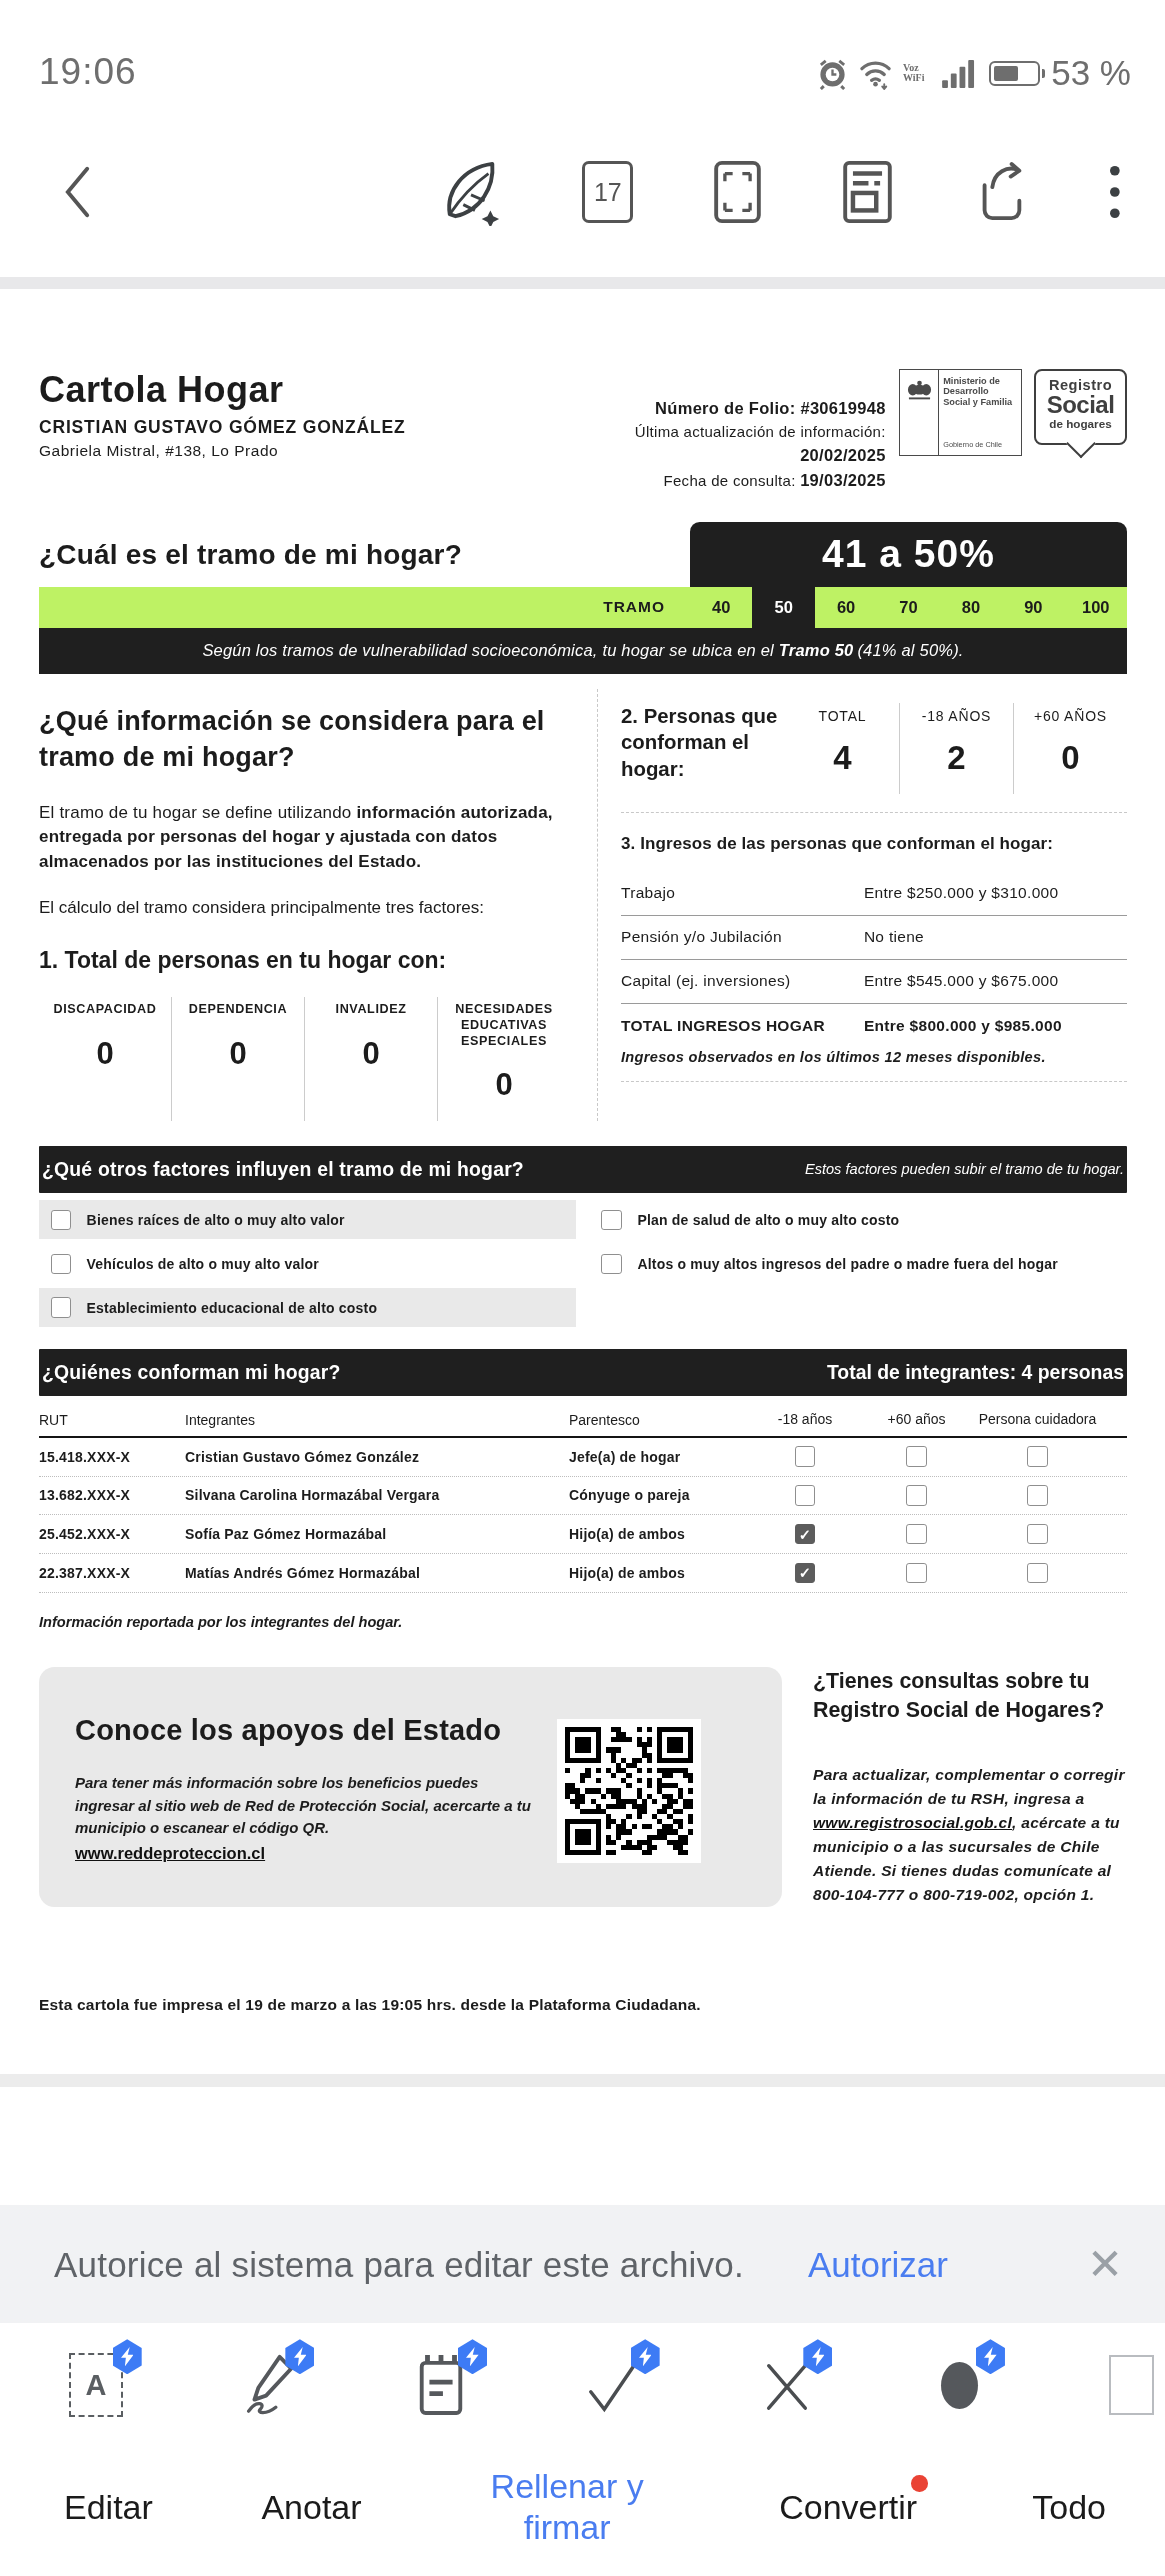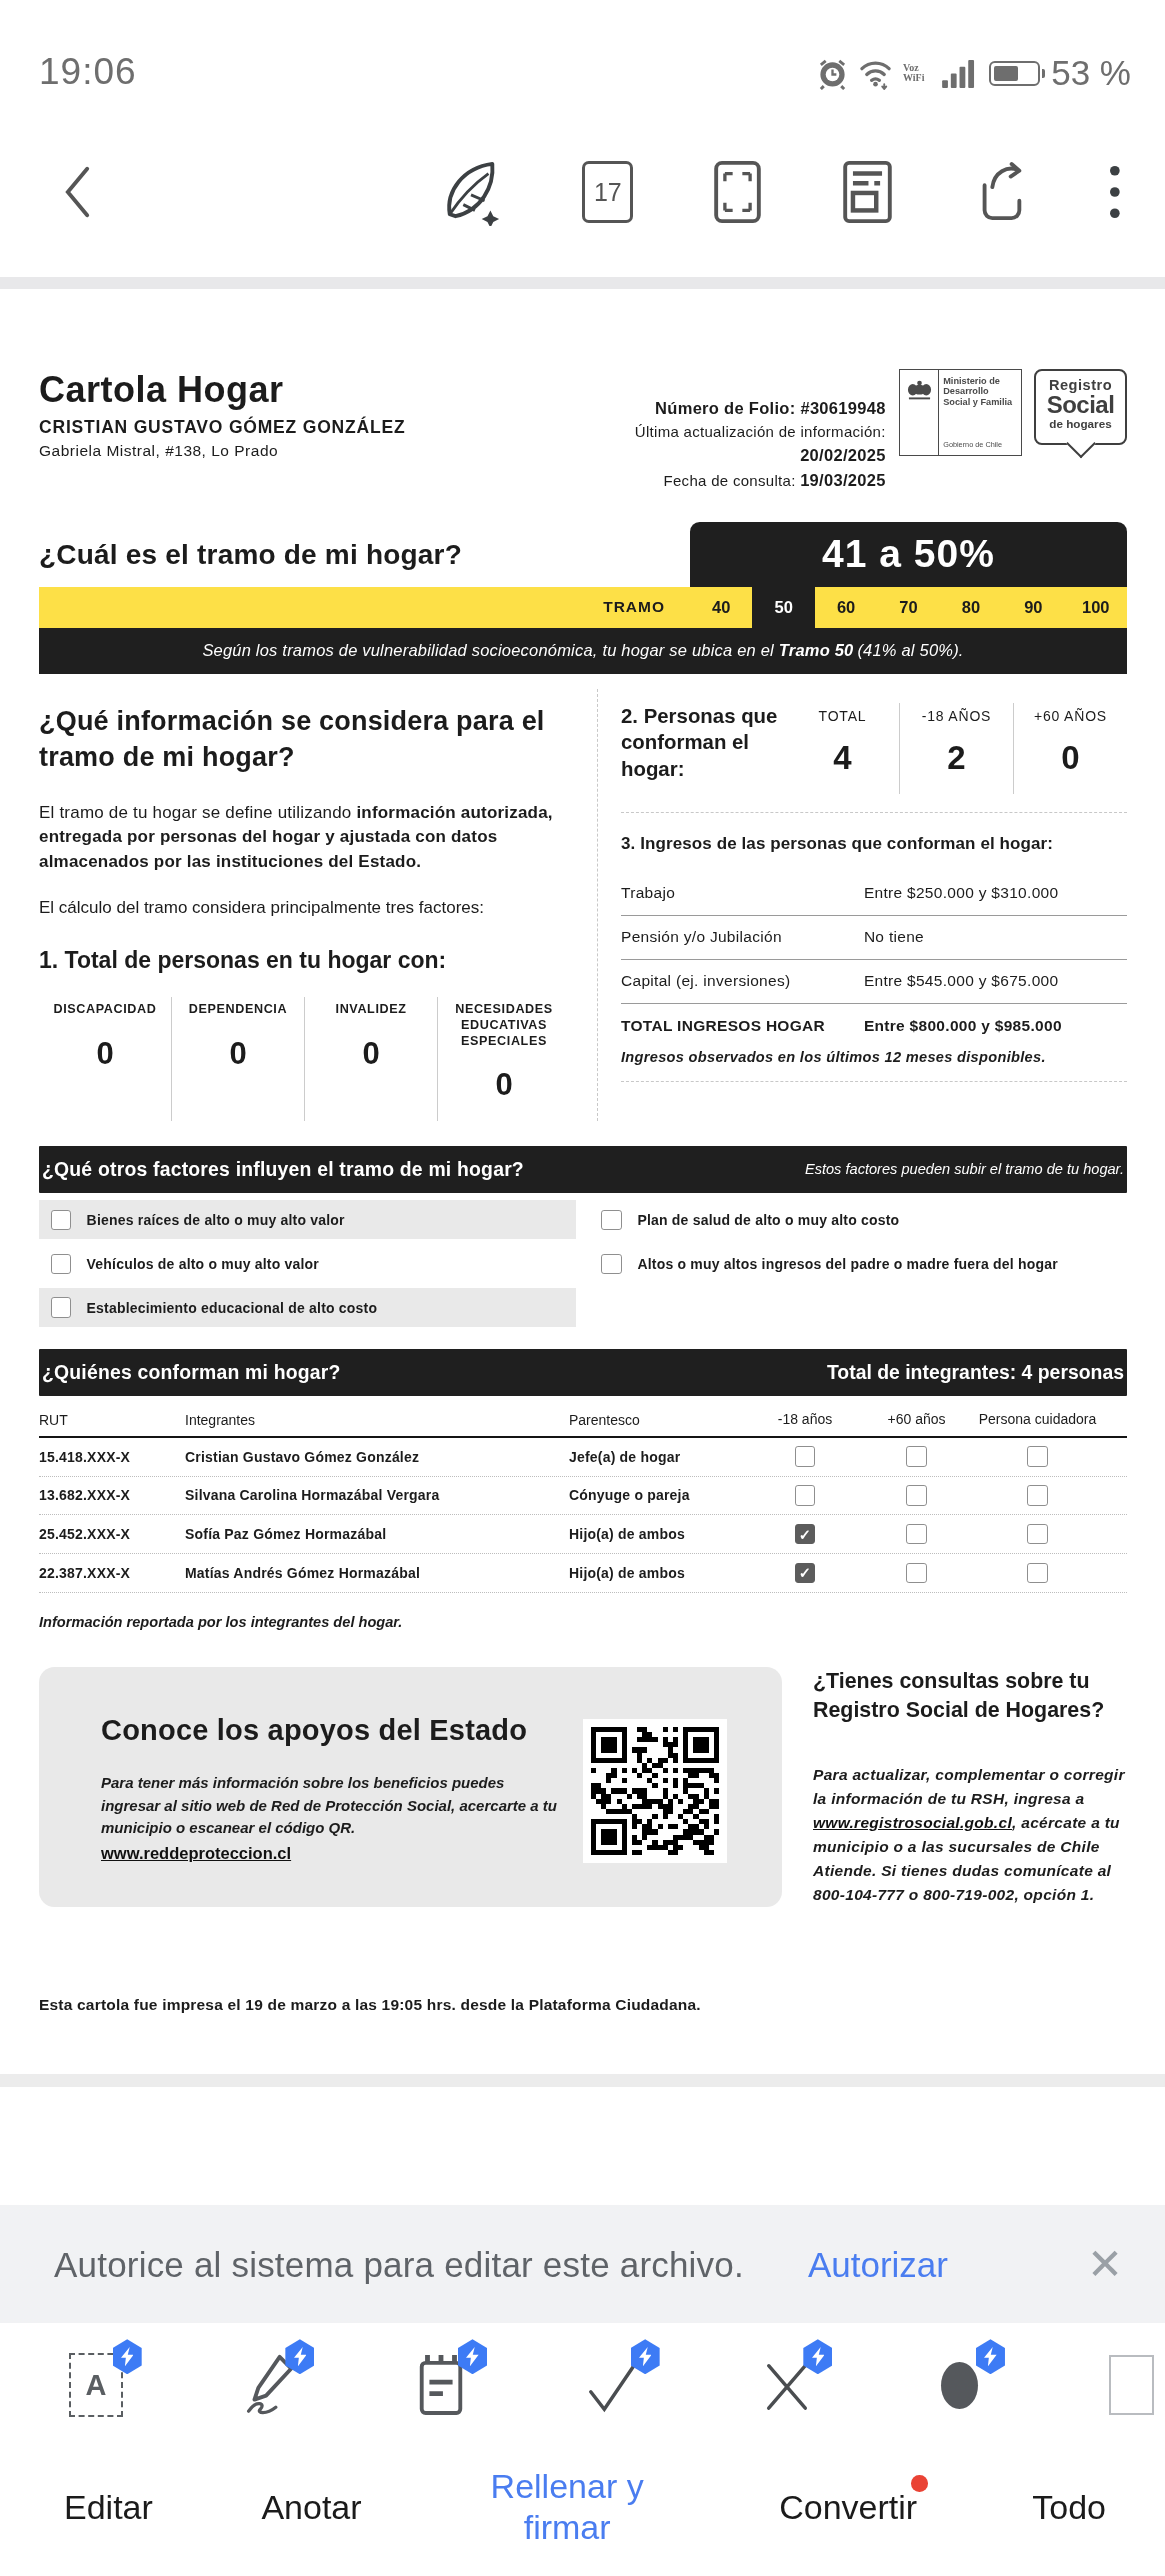--- a/index.html
+++ b/index.html
@@ -42,21 +42,21 @@
   .rshlogo::after { content:""; position:absolute; left:50%; bottom:-11.7px; width:19.4px; height:19.4px; background:#fff; border-right:2.9px solid #3f3f3f; border-bottom:2.9px solid #3f3f3f; transform:translateX(-50%) rotate(45deg); }
   .rsh-l1 { font-size:14.6px; font-weight:700; letter-spacing:0.5px; }
   .rsh-l2 { font-size:24px; font-weight:800; letter-spacing:-0.5px; line-height:1.0; }
   .rsh-l3 { font-size:11.7px; font-weight:700; }
   .dh-logos { display:flex; }
 
   
   .tramo-row { margin-top:29px; display:flex; align-items:flex-start; }
   .tramo-q { font-size:28px; font-weight:700; padding-top:17.5px; letter-spacing:0.2px; }
   .tramo-range { margin-left:auto; width:437px; height:65px; background:var(--dark); color:#fff; border-radius:9.7px 9.7px 0 0; display:flex; align-items:center; justify-content:center; font-size:39px; font-weight:700; letter-spacing:1px; }
-  .scale-bar { height:41px; background:#fde047; display:flex; align-items:stretch; }
+  .scale-bar { height:41px; background:#bef264; display:flex; align-items:stretch; }
   .scale-label { margin-left:auto; display:flex; align-items:center; font-size:15.5px; font-weight:700; letter-spacing:1px; padding-right:25px; }
   .scale-cells { width:437px; display:flex; }
   .scale-cell { flex:1; display:flex; align-items:center; justify-content:center; font-size:16.5px; font-weight:700; }
   .scale-cell.active { background:var(--dark); color:#fff; }
   .note-bar { height:46px; background:var(--dark); color:#fff; display:flex; align-items:center; justify-content:center; font-size:16.5px; letter-spacing:0.2px;font-style:italic; }
   .note-bar b { margin:0 3.9px 0 4.9px; }
 
   
   .info-cols { display:flex; margin-top:15.5px; }
   .info-left { width:559px; padding:13.6px 27px 0 0; border-right:1.9px dashed #c8c8c8; }
@@ -103,21 +103,21 @@
   .mrow .c-rel { width:185px; }
   .mrow .c-chk { width:102px; display:flex; justify-content:center; }
   .mrow .c-chk2 { width:121px; display:flex; justify-content:center; }
   .mhead { font-size:14px; padding:11.7px 0 7.8px; border-bottom:2.9px solid #141414; }
   .mhead .c-chk, .mhead .c-chk2 { text-align:center; display:block; line-height:1.2; }
   .mem-row { font-size:14px; font-weight:600; padding:8.7px 0; border-bottom:1.9px dotted #bdbdbd; letter-spacing:0.2px; }
   .mem-note { font-size:14.6px; font-style:italic; font-weight:600; margin-top:21.4px; }
 
   
   .apoyos-row { display:flex; margin-top:37px; }
-  .apoyos-box { width:743px; background:#e9e9e9; border-radius:15.5px; padding:47px 23px 39px 62px; display:flex; gap:25px; }
+  .apoyos-box { width:743px; background:#e9e9e9; border-radius:15.5px; padding:47px 23px 39px 36px; display:flex; gap:25px; }
   .ap-text { width:457px; }
   .ap-title { font-size:29px; font-weight:700; letter-spacing:0.2px; }
   .ap-body { font-size:15px; font-style:italic; font-weight:600; line-height:1.5; margin-top:25px; }
   .ap-link { font-size:16.5px; font-weight:700; text-decoration:underline; margin-top:3.9px; display:inline-block; color:#111; }
   .qr { background:#fff; width:144px; height:144px; padding:7.8px; align-self:center; }
   .contact { flex:1; padding-left:31px; }
   .ct-title { font-size:21.4px; font-weight:700; line-height:1.35; }
   .ct-body { font-size:15.5px; font-style:italic; font-weight:600; line-height:1.55; margin-top:38px; letter-spacing:0.3px; }
   .ct-body a { color:#111; }
 

